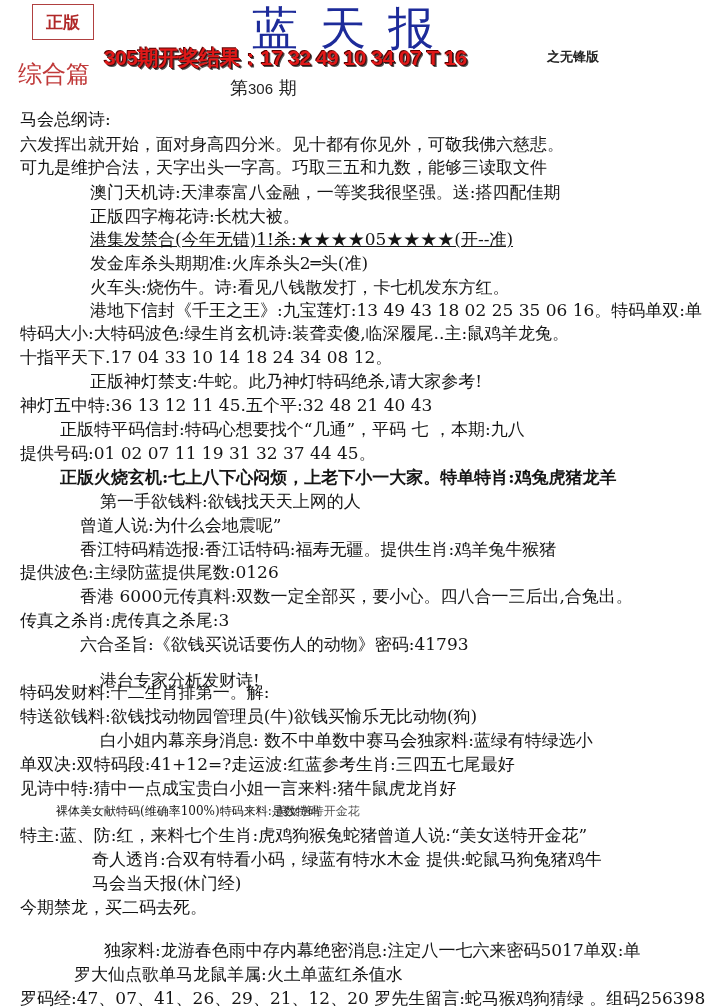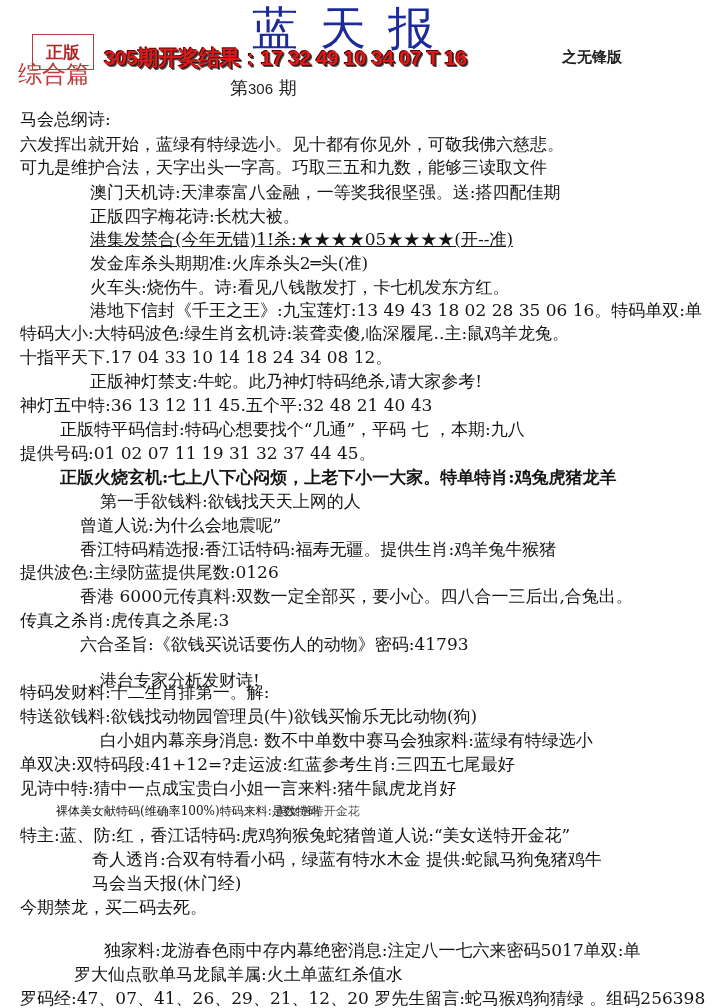--- a/index.html
+++ b/index.html
@@ -24,21 +24,20 @@
     .stamp {
       position: absolute;
       left: 32px; top: 4px;
       width: 60px; height: 34px;
       border: 1.5px solid #b04040;
       display: flex; align-items: center; justify-content: center;
       color: #b02828;
       font-size: 17px;
       font-weight: bold;
       font-family: "DejaVu Sans", sans-serif;
-      margin-top: 30px;
     }
     .masthead {
       position: absolute;
       left: 252px; top: 0px;
       font-size: 46px;
       color: #1d2b9a;
       letter-spacing: 22px;
       font-family: "DejaVu Serif", serif;
       line-height: 56px;
     }
@@ -55,22 +54,22 @@
       font-size: 21px;
       font-weight: bold;
       color: #e01818;
       font-family: "Liberation Sans", sans-serif;
       letter-spacing: -0.5px;
       text-shadow: 1px 1px 0 #3a1010, 2px 2px 0 #555, -1px -1px 0 #5a0000;
       white-space: nowrap;
     }
     .edition {
       position: absolute;
-      left: 562px; top: 48px;
-      font-size: 15px;
+      left: 547px; top: 48px;
+      font-size: 13px;
       font-weight: bold;
       color: #222;
       font-family: "DejaVu Sans", sans-serif;
     }
     .issue {
       position: absolute;
       left: 230px; top: 76px;
       font-size: 18px;
       color: #222;
       font-family: "DejaVu Sans", sans-serif;
@@ -114,28 +113,28 @@
   <div class="section-tag">综合篇</div>
   <div class="result-banner">305期开奖结果：17 32 49 10 34 07 T 16</div>
   <div class="edition">之无锋版</div>
   <div class="issue">
     <span>第</span><span class="num">306</span> <span>期</span>
   </div>
 </div>
 
 <div class="content" id="content">
     <div class="line" style="left: 20px; top: 2px;">马会总纲诗:</div>
-    <div class="line" style="left: 20px; top: 27px;">六发挥出就开始，蓝绿有特绿选小。见十都有你见外，可敬我佛六慈悲。</div>
+    <div class="line" style="left: 20px; top: 27px;">六发挥出就开始，面对身高四分米。见十都有你见外，可敬我佛六慈悲。</div>
     <div class="line" style="left: 20px; top: 50px;">可九是维护合法，天字出头一字高。巧取三五和九数，能够三读取文件</div>
     <div class="line" style="left: 90px; top: 75px;">澳门天机诗:天津泰富八金融，一等奖我很坚强。送:搭四配佳期</div>
     <div class="line" style="left: 90px; top: 99px;">正版四字梅花诗:长枕大被。</div>
     <div class="line" style="left: 90px; top: 122px; text-decoration: underline;">港集发禁合(今年无错)1!杀:★★★★05★★★★(开--准)</div>
     <div class="line" style="left: 90px; top: 146px;">发金库杀头期期准:火库杀头2═头(准)</div>
     <div class="line" style="left: 90px; top: 170px;">火车头:烧伤牛。诗:看见八钱散发打，卡七机发东方红。</div>
-    <div class="line" style="left: 90px; top: 193px;">港地下信封《千王之王》:九宝莲灯:13 49 43 18 02 28 35 06 16。特码单双:单</div>
+    <div class="line" style="left: 90px; top: 193px;">港地下信封《千王之王》:九宝莲灯:13 49 43 18 02 25 35 06 16。特码单双:单</div>
     <div class="line" style="left: 20px; top: 216px;">特码大小:大特码波色:绿生肖玄机诗:装聋卖傻,临深履尾..主:鼠鸡羊龙兔。</div>
     <div class="line" style="left: 20px; top: 240px;">十指平天下.17 04 33 10 14 18 24 34 08 12。</div>
     <div class="line" style="left: 90px; top: 264px;">正版神灯禁支:牛蛇。此乃神灯特码绝杀,请大家参考!</div>
     <div class="line" style="left: 20px; top: 288px;">神灯五中特:36 13 12 11 45.五个平:32 48 21 40 43</div>
     <div class="line" style="left: 60px; top: 312px;">正版特平码信封:特码心想要找个“几通”，平码  七  ，本期:九八</div>
     <div class="line" style="left: 20px; top: 336px;">提供号码:01 02 07 11 19 31 32 37 44 45。</div>
     <div class="line" style="left: 60px; top: 360px; font-weight: bold;">正版火烧玄机:七上八下心闷烦，上老下小一大家。特单特肖:鸡兔虎猪龙羊</div>
     <div class="line" style="left: 100px; top: 384px;">第一手欲钱料:欲钱找天天上网的人</div>
     <div class="line" style="left: 80px; top: 408px;">曾道人说:为什么会地震呢”</div>
     <div class="line" style="left: 80px; top: 432px;">香江特码精选报:香江话特码:福寿无疆。提供生肖:鸡羊兔牛猴猪</div>
@@ -143,20 +142,20 @@
     <div class="line" style="left: 80px; top: 479px;">香港 6000元传真料:双数一定全部买，要小心。四八合一三后出,合兔出。</div>
     <div class="line" style="left: 20px; top: 503px;">传真之杀肖:虎传真之杀尾:3</div>
     <div class="line" style="left: 80px; top: 527px;">六合圣旨:《欲钱买说话要伤人的动物》密码:41793</div>
     <div class="line" style="left: 100px; top: 551px; margin-top: 12px;">港台专家分析发财诗!</div>
     <div class="line" style="left: 20px; top: 575px;">特码发财料:十二生肖排第一。解:</div>
     <div class="line" style="left: 20px; top: 599px;">特送欲钱料:欲钱找动物园管理员(牛)欲钱买愉乐无比动物(狗)</div>
     <div class="line" style="left: 100px; top: 623px;">白小姐内幕亲身消息:   数不中单数中赛马会独家料:蓝绿有特绿选小</div>
     <div class="line" style="left: 20px; top: 647px;">单双决:双特码段:41+12=?走运波:红蓝参考生肖:三四五七尾最好</div>
     <div class="line" style="left: 20px; top: 671px;">见诗中特:猜中一点成宝贵白小姐一言来料:猪牛鼠虎龙肖好</div>
     <div class="line" style="left: 56px; top: 694px; font-size: 12px;"><span>裸体美女献特码(维确率100%)特码来料:</span><span class="overlay-text"><span>是数特码</span><span class="ghost">美女送特开金花</span></span></div>
-    <div class="line" style="left: 20px; top: 718px;">特主:蓝、防:红，香江话特码:虎鸡狗猴兔蛇猪曾道人说:“美女送特开金花”</div>
+    <div class="line" style="left: 20px; top: 718px;">特主:蓝、防:红，来料七个生肖:虎鸡狗猴兔蛇猪曾道人说:“美女送特开金花”</div>
     <div class="line" style="left: 92px; top: 742px;">奇人透肖:合双有特看小码，绿蓝有特水木金 提供:蛇鼠马狗兔猪鸡牛</div>
     <div class="line" style="left: 92px; top: 766px;">马会当天报(休门经)</div>
     <div class="line" style="left: 20px; top: 790px;">今期禁龙，买二码去死。</div>
     <div class="line" style="left: 74px; top: 833px; margin-left: 30px;">独家料:龙游春色雨中存内幕绝密消息:注定八一七六来密码5017单双:单</div>
     <div class="line" style="left: 74px; top: 857px;">罗大仙点歌单马龙鼠羊属:火土单蓝红杀值水</div>
     <div class="line" style="left: 20px; top: 881px;">罗码经:47、07、41、26、29、21、12、20 罗先生留言:蛇马猴鸡狗猜绿  。组码256398</div>
   </div>
 
 </body></html>

